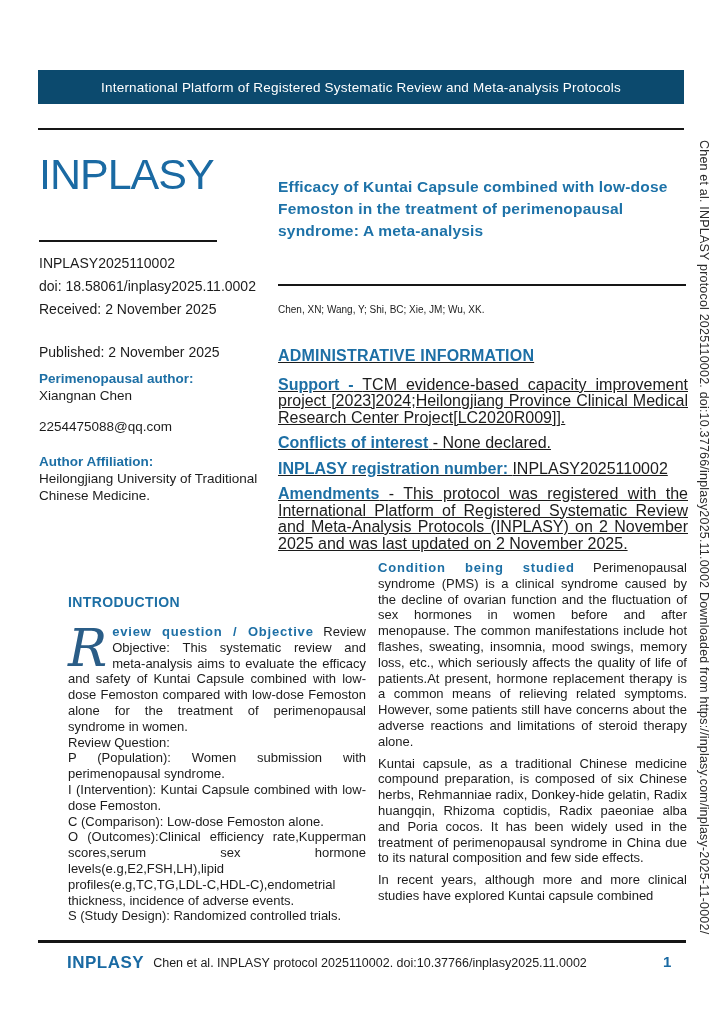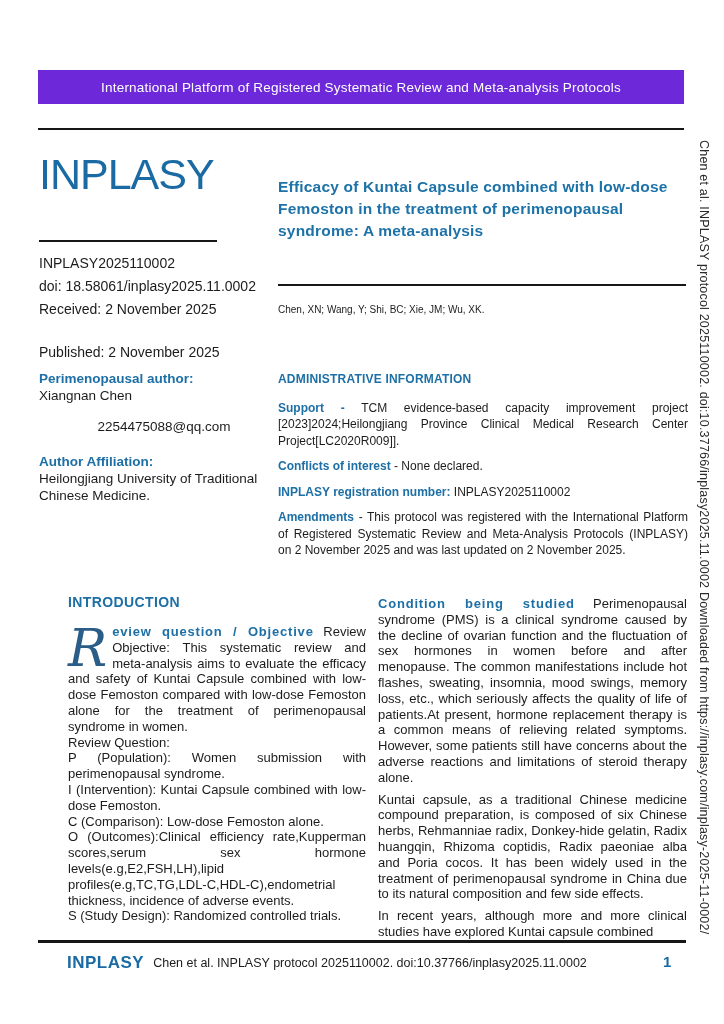--- a/index.html
+++ b/index.html
@@ -9,63 +9,63 @@
     position: relative;
     font-family: "Liberation Sans", sans-serif;
     color: #1c1c1c;
     overflow: hidden;
   }
   .abs { position: absolute; }
 
   
   .banner {
     left: 38px; top: 70px; width: 646px; height: 34px;
-    background: #6d28d9; color: #ffffff;
+    background: #0c4a6e; color: #ffffff;
     display: flex; align-items: center; justify-content: center;
     font-size: 13.5px; letter-spacing: 0.2px;
   }
   .rule { background: #161616; }
   .rule-header { left: 38px; top: 128px; width: 646px; height: 2px; }
 
   
   .logo {
     left: 39px; top: 150px;
     font-size: 43px; color: #1a6aa3; letter-spacing: -1px; font-weight: 400;
   }
   .logo-rule { left: 39px; top: 240px; width: 178px; height: 2px; }
   .meta-block { left: 39px; top: 252px; font-size: 14px; line-height: 23px; color: #1c1c1c; }
   .meta-published { margin-top: 20px; }
 
   .contact-block { left: 39px; top: 370px; width: 250px; font-size: 13.5px; line-height: 17px; }
   .blue-label { color: #1d6fa5; font-weight: bold; }
-  .contact-email { margin-top: 14px; text-align: center; }
+  .contact-email { margin-top: 14px; }
   .affil-label { margin-top: 18px; }
 
   
   .title {
     left: 278px; top: 176px; width: 412px;
     font-size: 15.5px; font-weight: bold; color: #1d72a8; line-height: 22px;
     letter-spacing: 0.2px;
   }
   .authors-rule { left: 278px; top: 284px; width: 408px; height: 2px; }
   .authors { left: 278px; top: 304px; width: 410px; font-size: 10px; }
 
-  .admin { left: 278px; top: 371px; width: 410px; font-size: 12px; line-height: 16.5px; }
+  .admin { left: 278px; top: 348px; width: 410px; font-size: 16px; line-height: 16.5px; text-decoration: underline; }
   .admin-heading { color: #1d6fa5; font-weight: bold; margin-bottom: 12px; letter-spacing: 0.2px; }
   .admin p { margin: 0 0 9px 0; }
   .admin .just { text-align: justify; }
 
   
   .intro-heading {
     left: 68px; top: 594px;
     font-size: 14px; font-weight: bold; color: #1d6fa5; letter-spacing: 0.4px;
   }
   .col { font-size: 13px; line-height: 15.8px; text-align: justify; color: #1c1c1c; }
   .col-left  { left: 68px;  top: 624px; width: 298px; }
-  .col-right { left: 378px; top: 596px; width: 309px; }
+  .col-right { left: 378px; top: 560px; width: 309px; }
   .inline-label { color: #1d6fa5; font-weight: bold; letter-spacing: 0.8px; }
   .dropcap {
     float: left;
     font-family: "DejaVu Serif", serif; font-style: italic;
     font-size: 52px; line-height: 42px;
     color: #2a5d87;
     margin: 3px 5px 0 0;
   }
   .col .para { margin-bottom: 0; }
   .col-right .para + .para { margin-top: 6px; }

